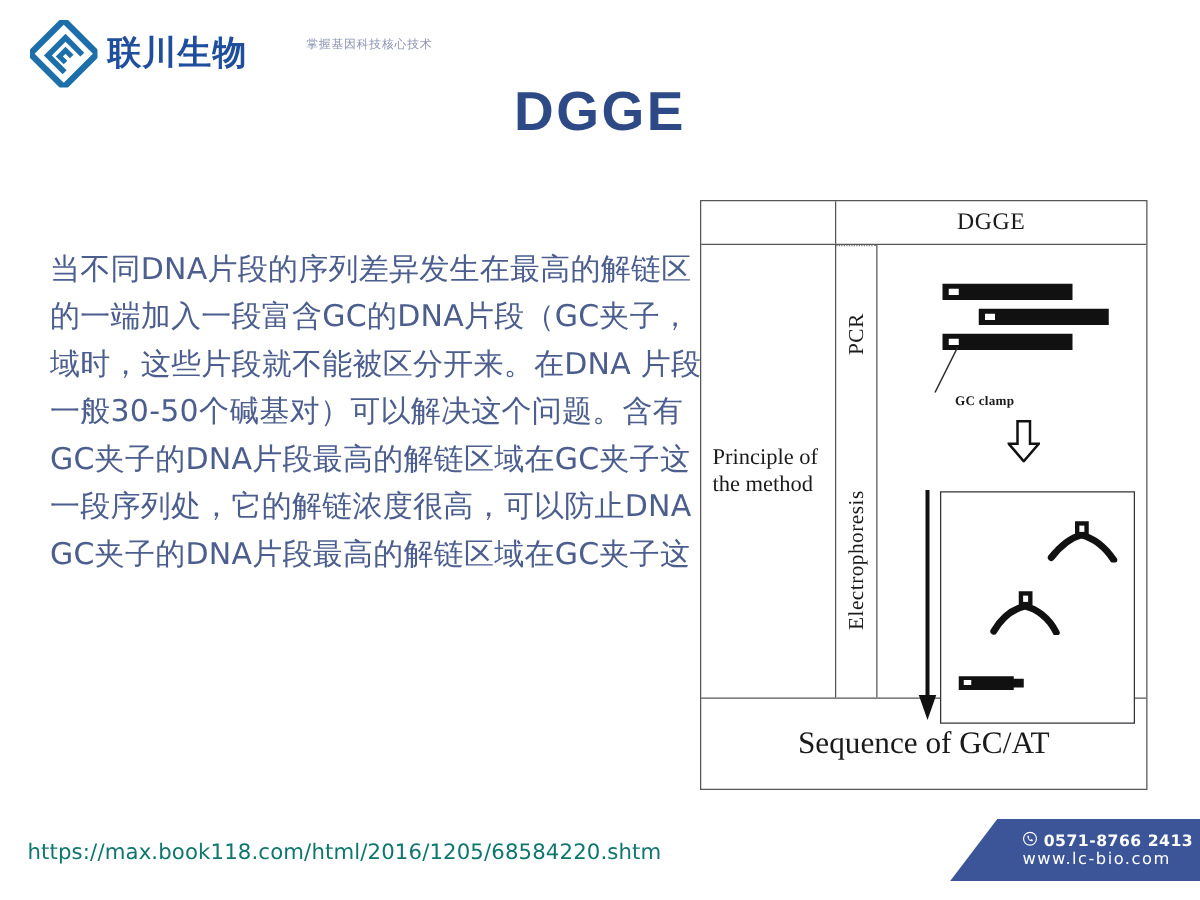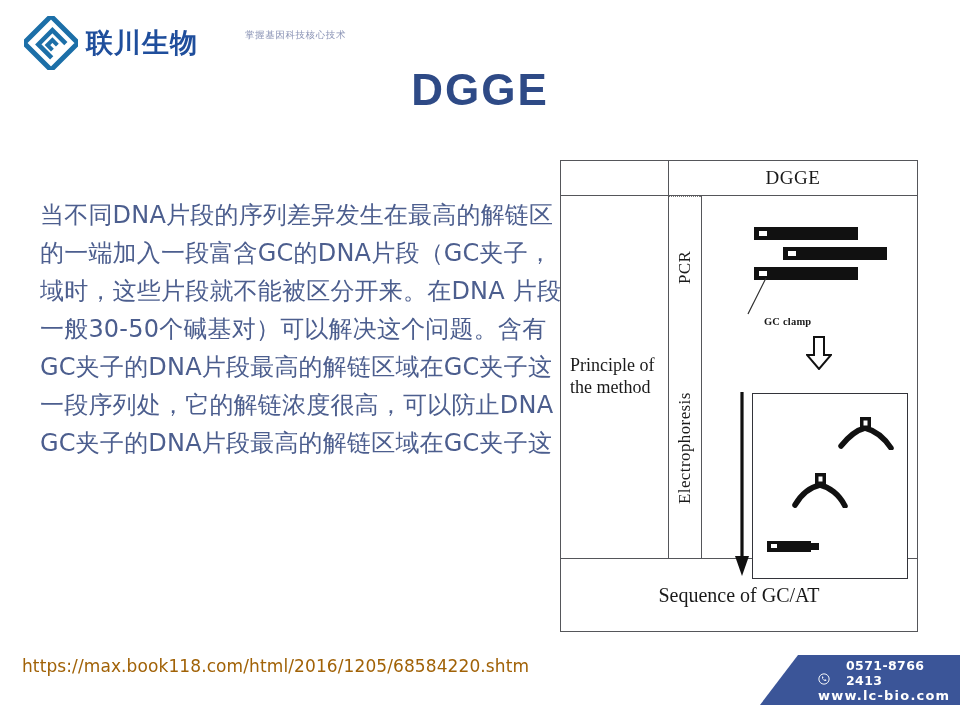--- a/index.html
+++ b/index.html
@@ -160,21 +160,21 @@
     align-items: center;
     padding-left: 9px;
     font-size: 18px;
     line-height: 1.22;
   }
   #fig-seq-cell {
     flex: 1;
     display: flex;
     align-items: center;
     justify-content: center;
-    font-size: 20px;
+    font-size: 25px;
   }
 
   
   .dna-bar {
     position: absolute;
     background: #111111;
     height: 13px;
   }
   .gc-dot {
     position: absolute;
@@ -196,23 +196,23 @@
     position: absolute;
     border: 1.5px solid #33343a;
     background: #ffffff;
     box-sizing: border-box;
   }
 
   
   #footer-url {
     position: absolute;
     left: 22px;
-    top: 656px;
+    top: 672px;
     font-size: 17px;
-    color: #a16207;
+    color: #0f766e;
     font-family: "DejaVu Sans", sans-serif;
     letter-spacing: 0.1px;
   }
 
   
   #contact-banner {
     position: absolute;
     left: 760px;
     top: 655px;
     width: 200px;
@@ -222,29 +222,29 @@
     display: flex;
     flex-direction: column;
     justify-content: center;
     padding-left: 58px;
     box-sizing: border-box;
     color: #ffffff;
   }
   #contact-phone-line {
     display: flex;
     align-items: flex-end;
-    gap: 16px;
+    gap: 5px;
     font-size: 12.5px;
     font-weight: bold;
     letter-spacing: 0.4px;
     font-family: "DejaVu Sans", sans-serif;
   }
   #contact-website {
     font-size: 13px;
-    font-weight: bold;
+    font-weight: normal;
     letter-spacing: 1.2px;
     font-family: "DejaVu Sans", sans-serif;
     margin-top: 0;
   }
 </style>
 </head>
 <body>
 
 <div id="logo-area">
   <span id="logo-mark">

